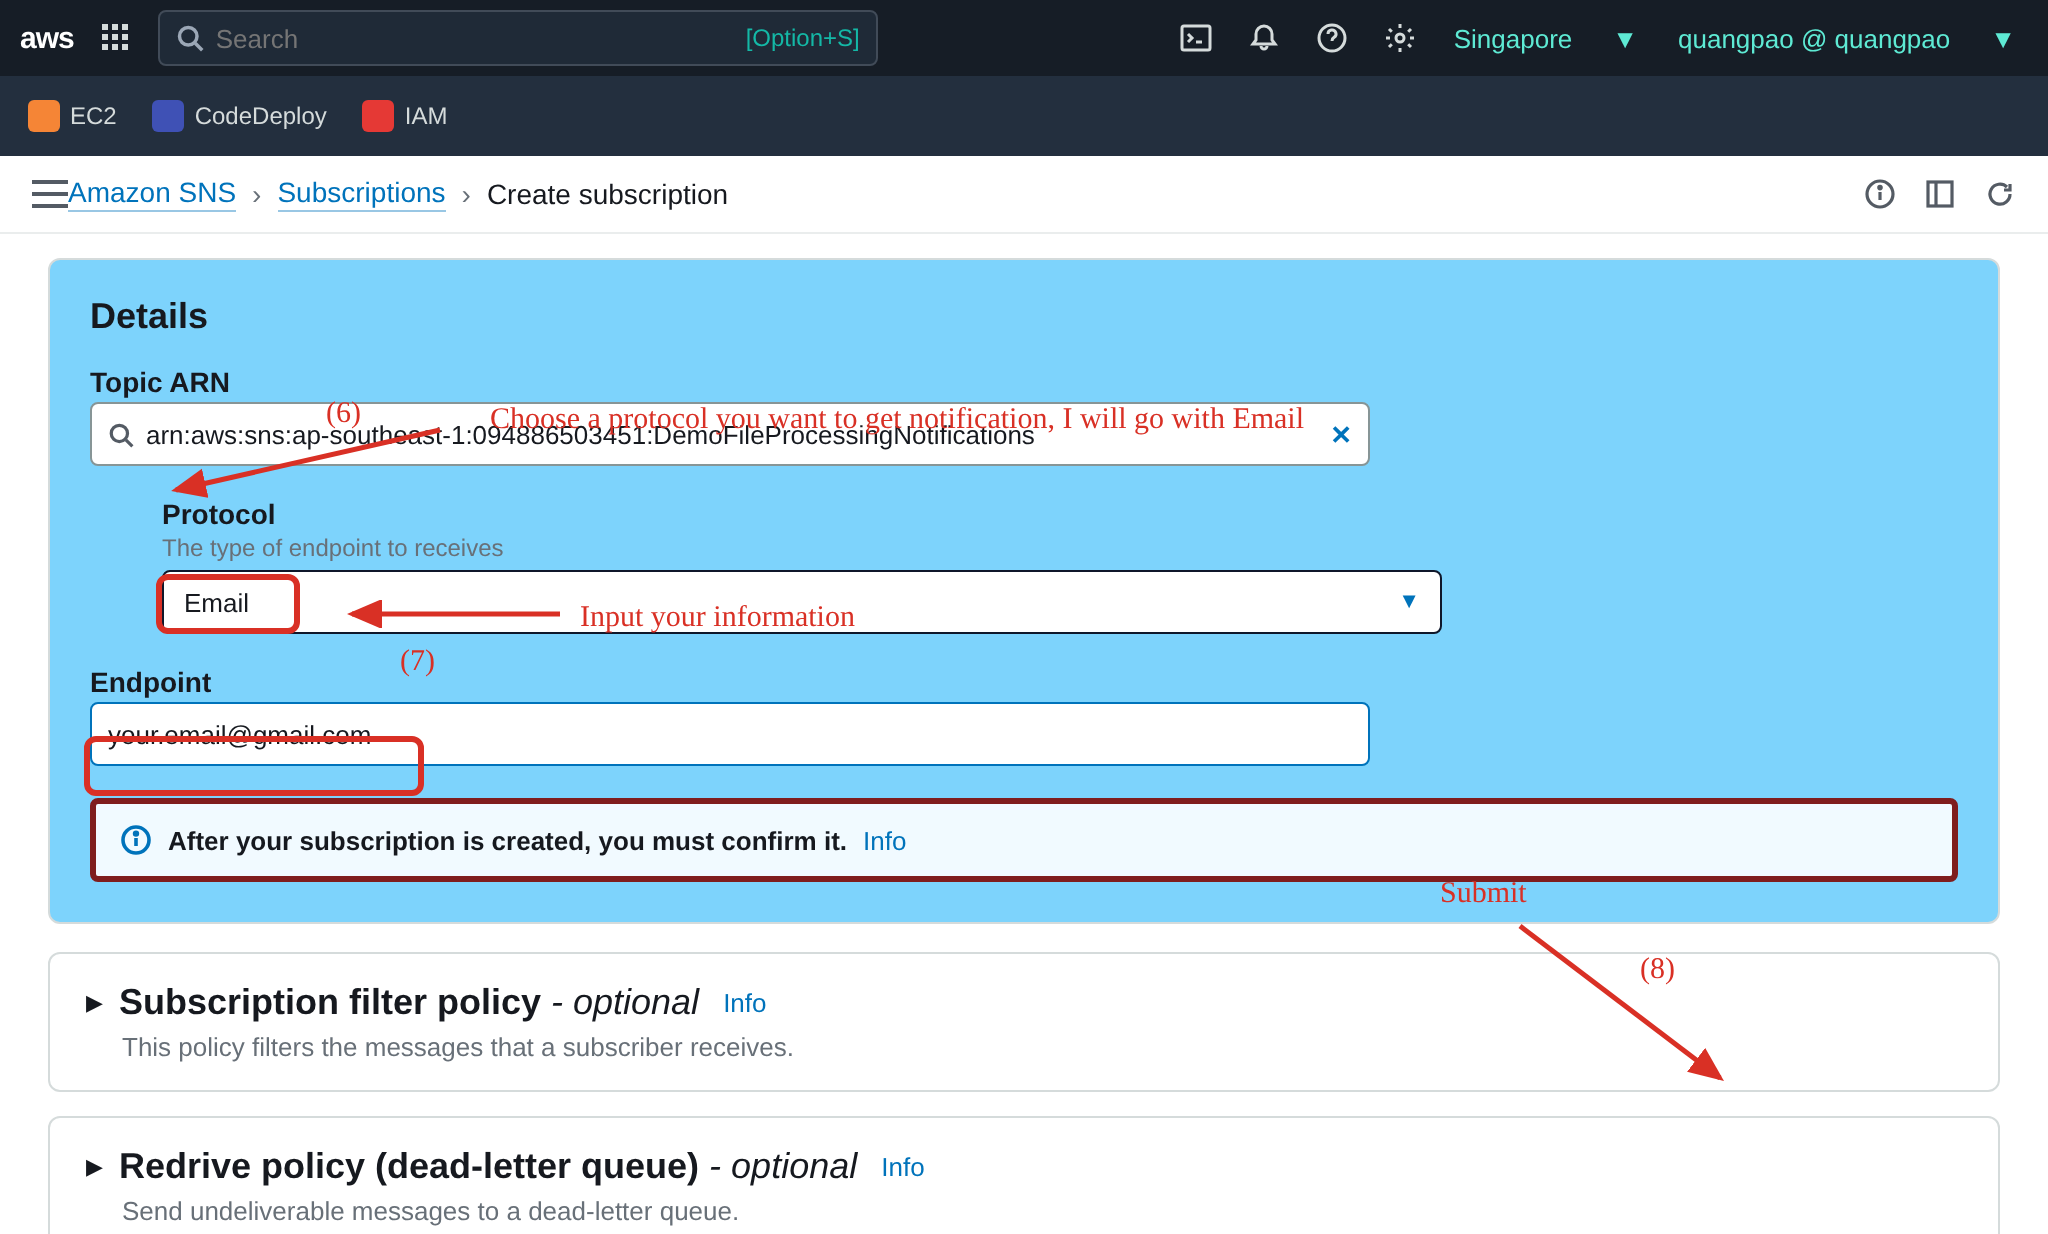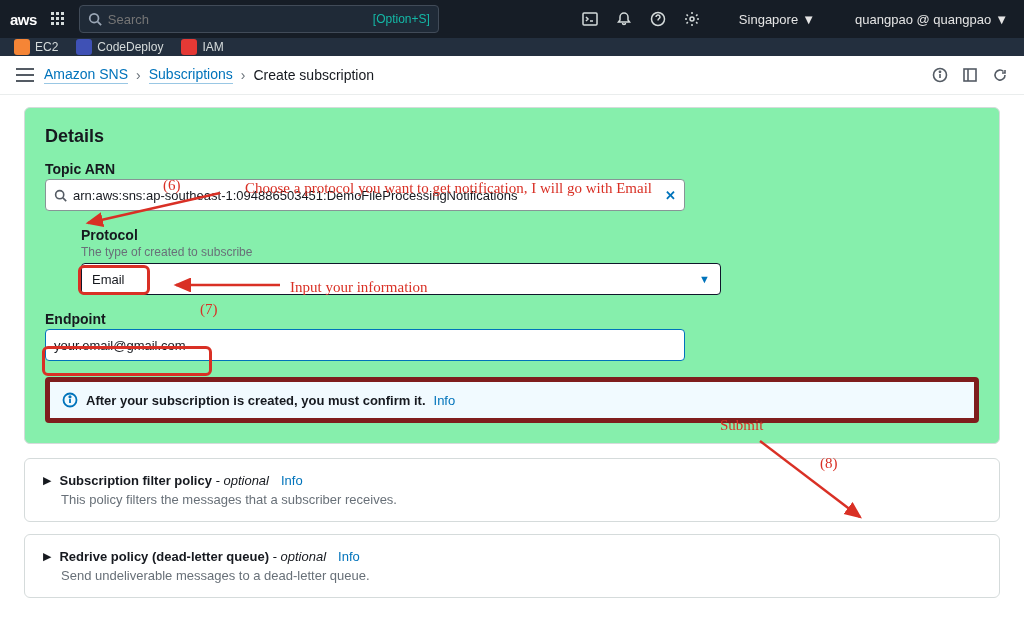--- a/index.html
+++ b/index.html
@@ -5,57 +5,57 @@
   * { box-sizing: border-box; margin: 0; padding: 0; }
   body { font-family: "Amazon Ember", "Helvetica Neue", Arial, sans-serif; font-size: 14px; color: #16191f; background: #fff; }
   
   .nav { background: #161d26; color: #d5dbdb; height: 38px; display: flex; align-items: center; padding: 0 10px; gap: 8px; }
   .nav .logo { font-weight: 700; color: #fff; font-size: 15px; letter-spacing: -0.5px; }
   .nav .grid-icon, .nav .icon-btn { display:flex; align-items:center; justify-content:center; width:26px; height:26px; color:#d5dbdb; cursor:pointer;}
   .nav .search-wrap { display:flex; align-items:center; background:#1f2a37; border:1px solid #414b58; border-radius:4px; height:28px; width:360px; padding:0 8px; color:#9ba7b6;}
   .nav .search-wrap input { background:transparent; border:none; outline:none; color:#d5dbdb; font-size:13px; flex:1; margin-left:6px;}
   .nav .search-wrap .shortcut { font-size:12px; color:#14b8a6; }
   .nav .spacer { flex:1; }
-  .nav .txt-btn { display:flex; align-items:center; gap:4px; font-size:13px; color:#e5e5e5; cursor:pointer; padding:0 6px;margin-left:20px;}
-  .subnav { background: #232f3e; height: 18px; display:flex; align-items:center; padding: 0 10px; gap: 10px; }
+  .nav .txt-btn { display:flex; align-items:center; gap:20px; font-size:13px; color:#5eead4; cursor:pointer; padding:0 6px;}
+  .subnav { background: #232f3e; height: 40px; display:flex; align-items:center; padding: 0 10px; gap: 10px; }
   .subnav .svc { display:flex; align-items:center; gap:5px; color:#d5dbdb; font-size:12px; padding:2px 4px; cursor:pointer;}
   .subnav .svc-icon { width:16px; height:16px; border-radius:3px; display:flex; align-items:center; justify-content:center; font-size:9px; font-weight:700; color:#fff;}
   .ec2 { background:#f58536;}
   .cdep { background:#3f51b5;}
   .iam { background:#e53935;}
   
-  .bcrow { display:flex; align-items:center; padding: 10px 16px; gap:10px; border-bottom:1px solid #eaeded; }
+  .bcrow { display:flex; align-items:center; padding: 10px 16px; border-bottom:1px solid #eaeded; }
   .hamburger { width:18px; height:14px; display:flex; flex-direction:column; justify-content:space-between; cursor:pointer;}
   .hamburger span{height:2px;background:#545b64;}
   .bc { display:flex; align-items:center; gap:8px; font-size:14px;}
   .bc .lnk { color:#0073bb; cursor:pointer; border-bottom:1px solid rgba(0,115,187,0.4); padding-bottom:1px;}
   .bc .sep { color:#687078; }
   .bc .cur { color:#16191f; }
   .bcrow .right-icons{ margin-left:auto; display:flex; gap:14px; color:#545b64;}
   .bcrow .right-icons .ic{cursor:pointer;}
   
   .content{ padding: 12px 24px 24px; max-width:1024px;}
-  .panel{ border:1px solid #d5dbdb; border-radius:6px; padding:18px 20px 20px; margin-bottom:14px; background:#86efac;}
+  .panel{ border:1px solid #d5dbdb; border-radius:6px; padding:18px 20px 20px; margin-bottom:14px; background:#7dd3fc;}
   .panel h2{ font-size:18px; font-weight:700; margin-bottom:14px;}
   .field{ margin-bottom:16px; position:relative;}
   .field-label{ font-size:14px; font-weight:700; margin-bottom:2px; display:block;}
   .field-help{ font-size:12px; color:#687078; margin-bottom:4px;}
   .input-like{ width:100%; max-width:640px; border:1px solid #879596; border-radius:4px; height:32px; display:flex; align-items:center; padding:0 8px; font-size:13px; background:#fff; position:relative;}
   .input-like .left-ic{ margin-right:6px; color:#545b64; display:flex;}
   .input-like .clear-ic{ position:absolute; right:8px; color:#0073bb; cursor:pointer; font-weight:700;}
   .select-arrow{ position:absolute; right:10px; color:#0073bb; font-size:11px;}
   .select-box{ width:100%; max-width:640px; border:1px solid #0f172a; border-radius:4px; height:32px; display:flex; align-items:center; padding:0 10px; font-size:13px; position:relative; background:#fff; cursor:pointer;}
   .highlight-red{ border:3px solid #d93025; border-radius:6px; position:absolute; pointer-events:none;}
-  .infobox{ border:5px solid #7f1d1d; background:#f1faff; border-radius:4px; padding:10px 12px; display:flex; align-items:center; gap:8px; font-size:13px;}
+  .infobox{ border:3px solid #7f1d1d; background:#f1faff; border-radius:4px; padding:10px 12px; display:flex; align-items:center; gap:8px; font-size:13px;}
   .infobox .info-ic{ color:#0073bb;}
   .infobox .info-lnk{ color:#0073bb; cursor:pointer;}
   .collapsible{ border:1px solid #d5dbdb; border-radius:6px; padding:14px 18px; margin-bottom:12px;}
   .collapsible .hdr{ display:flex; align-items:center; gap:8px;}
   .collapsible .tri{ font-size:11px; color:#16191f; cursor:pointer;}
-  .collapsible .ttl{ font-size:13px; font-weight:700;}
+  .collapsible .ttl{ font-size:18px; font-weight:700;}
   .collapsible .opt{ font-style:italic; font-weight:400;}
   .collapsible .info-lnk{ color:#0073bb; font-size:13px; font-weight:400; cursor:pointer; margin-left:4px;}
   .collapsible .desc{ font-size:13px; color:#687078; margin-top:4px; margin-left:18px;}
   
   .anno{ position:absolute; color:#d93025; font-family:"Comic Sans MS","Segoe Script",cursive; font-size:15px; pointer-events:none;}
   svg{display:block;}
 </style>
 </head>
 <body>
 
@@ -182,21 +182,21 @@
               <line x1="11" y1="11" x2="15" y2="15"></line>
             </svg>
         </span>
         <span>arn:aws:sns:ap-southeast-1:094886503451:DemoFileProcessingNotifications</span>
         <span class="clear-ic">✕</span>
       </div>
     </div>
 
     <div class="field" style="position:relative;margin-left:36px;">
       <span class="field-label">Protocol</span>
-      <div class="field-help">The type of created to subscribe</div>
+      <div class="field-help">The type of endpoint to receives</div>
       <div class="select-box">
         <span>Email</span>
         <span class="select-arrow">▼</span>
       </div>
       <div class="highlight-red" style="left:-3px; top:38px; width:72px; height:30px;"></div>
     </div>
 
     <div class="field" style="position:relative;">
       <span class="field-label">Endpoint</span>
       <div class="input-like" style="border-color:#0073bb;">

